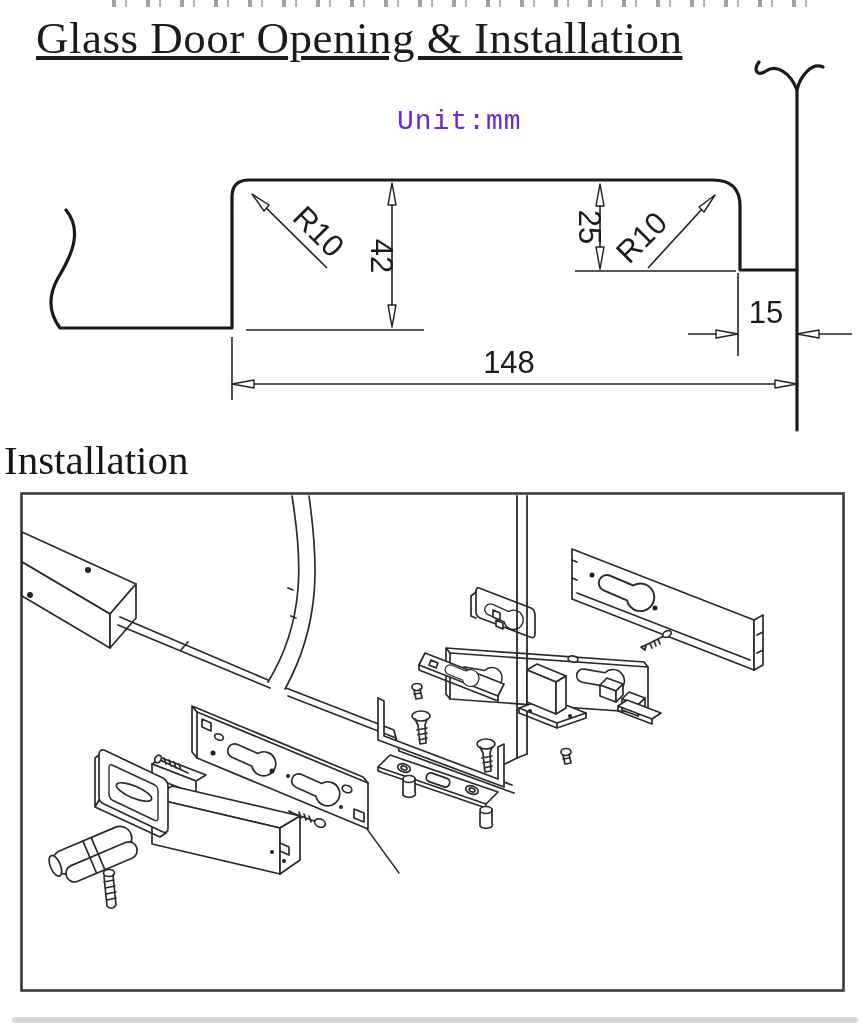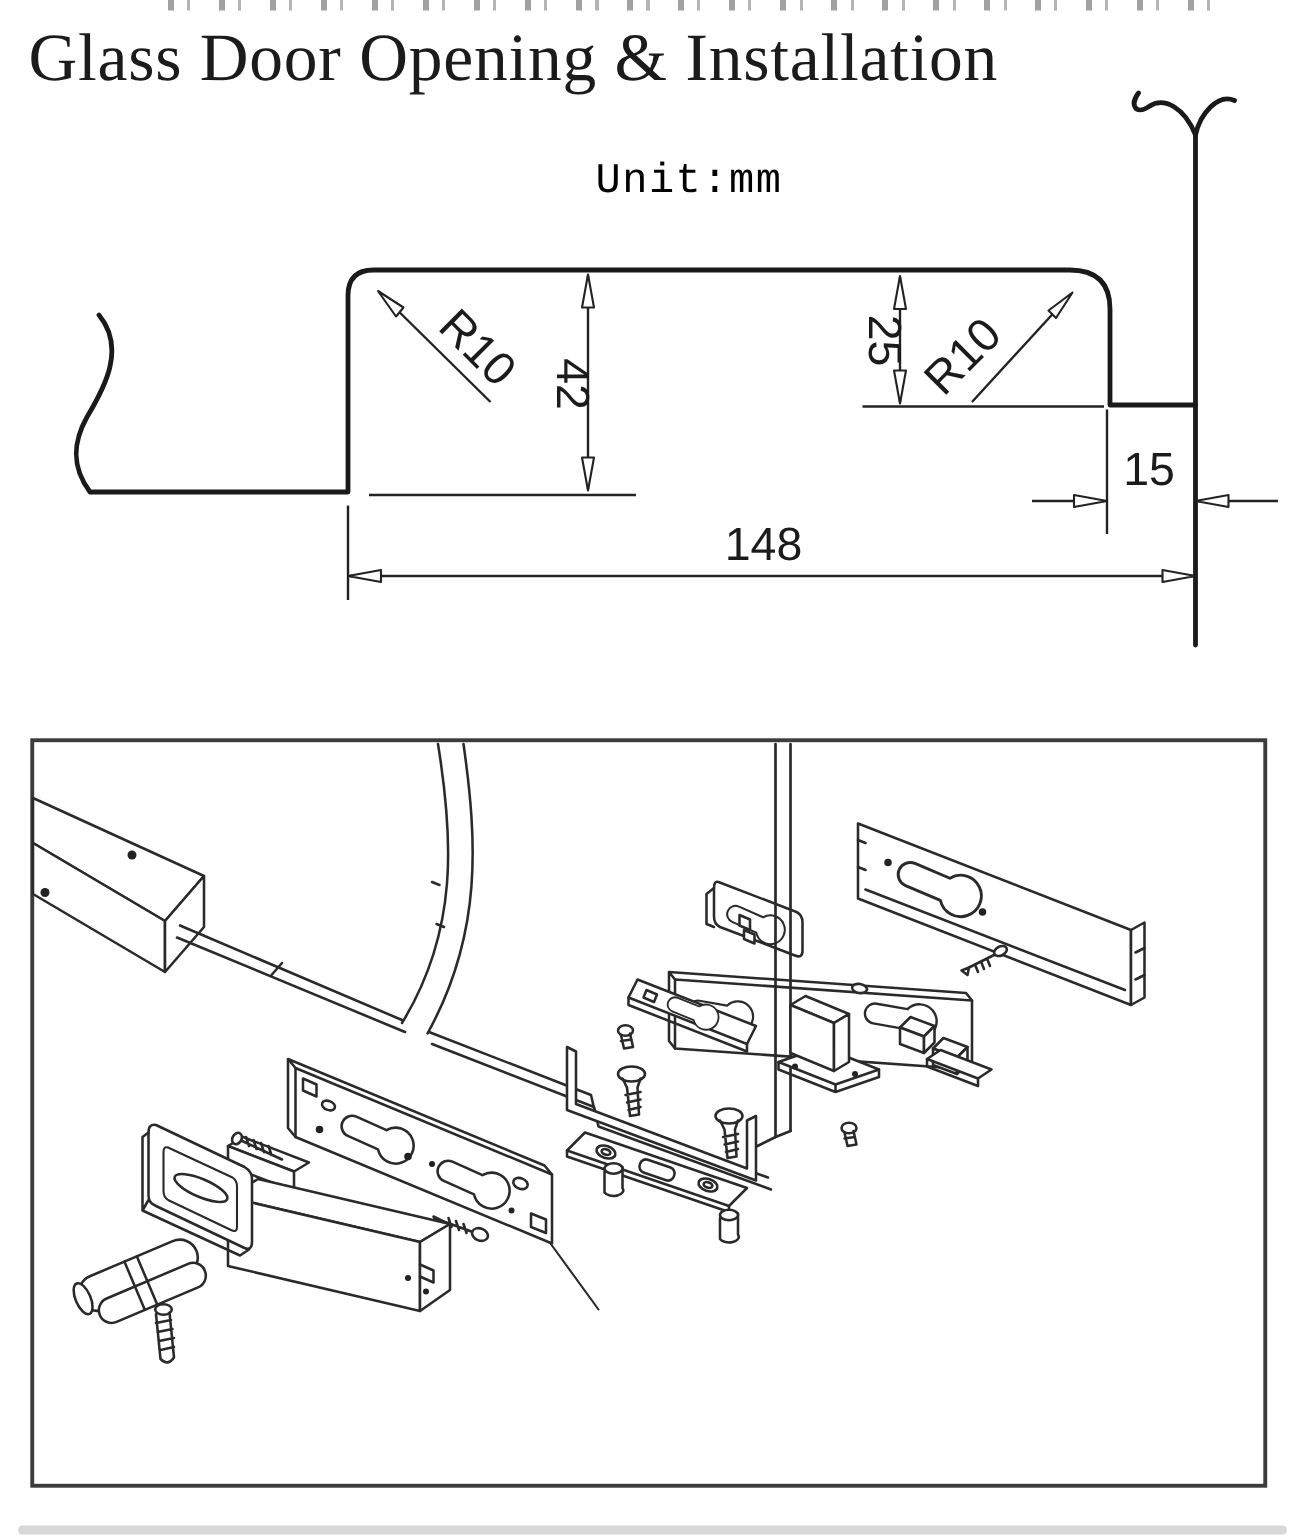--- a/index.html
+++ b/index.html
@@ -1,42 +1,43 @@
 <!DOCTYPE html>
 <html><head>
 <meta charset="utf-8">
 <style>
   html,body{margin:0;padding:0;background:#fff;}
   #page{position:relative;width:864px;height:1024px;background:#fff;overflow:hidden;
         font-family:"Liberation Serif", serif;color:#1c1c1c;}
   .remnants{position:absolute;left:112px;top:0;width:700px;height:7px;
     background:repeating-linear-gradient(90deg,#555 0 4px,transparent 4px 13px,#777 13px 15px,transparent 15px 34px);
     opacity:.55;}
-  .title{position:absolute;left:19px;top:12px;width:760px;font-size:45px;font-weight:400;
-         letter-spacing:.5px;white-space:nowrap;color:#1b1b1b;}
+  .title{position:absolute;left:36px;top:12px;width:760px;font-size:45px;font-weight:400;
+         letter-spacing:.5px;white-space:nowrap;color:#1b1b1b;text-decoration:underline;}
   .openings-label{position:absolute;left:13px;top:100px;font-size:37px;color:#171717;}
   .unit-label{position:absolute;left:397px;top:106px;font-size:28px;letter-spacing:1px;
-              font-family:"Liberation Mono", monospace;color:#000000;}
+              font-family:"Liberation Mono", monospace;color:#6d28d9;}
   .installation-label{position:absolute;left:4px;top:436px;font-size:41px;color:#171717;}
   svg{position:absolute;left:0;}
   #opening-svg{top:0;}
   #install-svg{top:492px;}
   .bottom-bar{position:absolute;left:12px;top:1017px;width:846px;height:6px;
               background:#d8d8d8;border-radius:3px;}
   .dimtxt{font-family:"Liberation Sans", sans-serif;font-size:31px;fill:#1b1b1b;}
 </style>
 </head>
 <body>
 
 <div id="page">
 
   <div class="remnants"></div>
 
   <div class="title">Glass Door Opening &amp; Installation</div>
   <div class="unit-label">Unit:mm</div>
+  <div class="installation-label">Installation</div>
 
   <svg id="opening-svg" width="864" height="460" viewBox="0 0 864 460">
 
     <g stroke="#1a1a1a" stroke-width="3.2" fill="none" stroke-linecap="round" stroke-linejoin="round">
       <path d="M66,210 C84,232 70,258 58,278 C48,296 48,312 60,328 L232,328 L232,197 Q232,180 249,180 L713,180 Q740,180 740,206 L740,270 L797,270"></path>
       <path d="M797,430 L797,90 C790,72 776,64 766,71 C757,77 753,70 759,62"></path>
       <path d="M797,90 C800,76 812,62 823,67"></path>
     </g>
 
     <g stroke="#222" stroke-width="1.6" fill="none">

